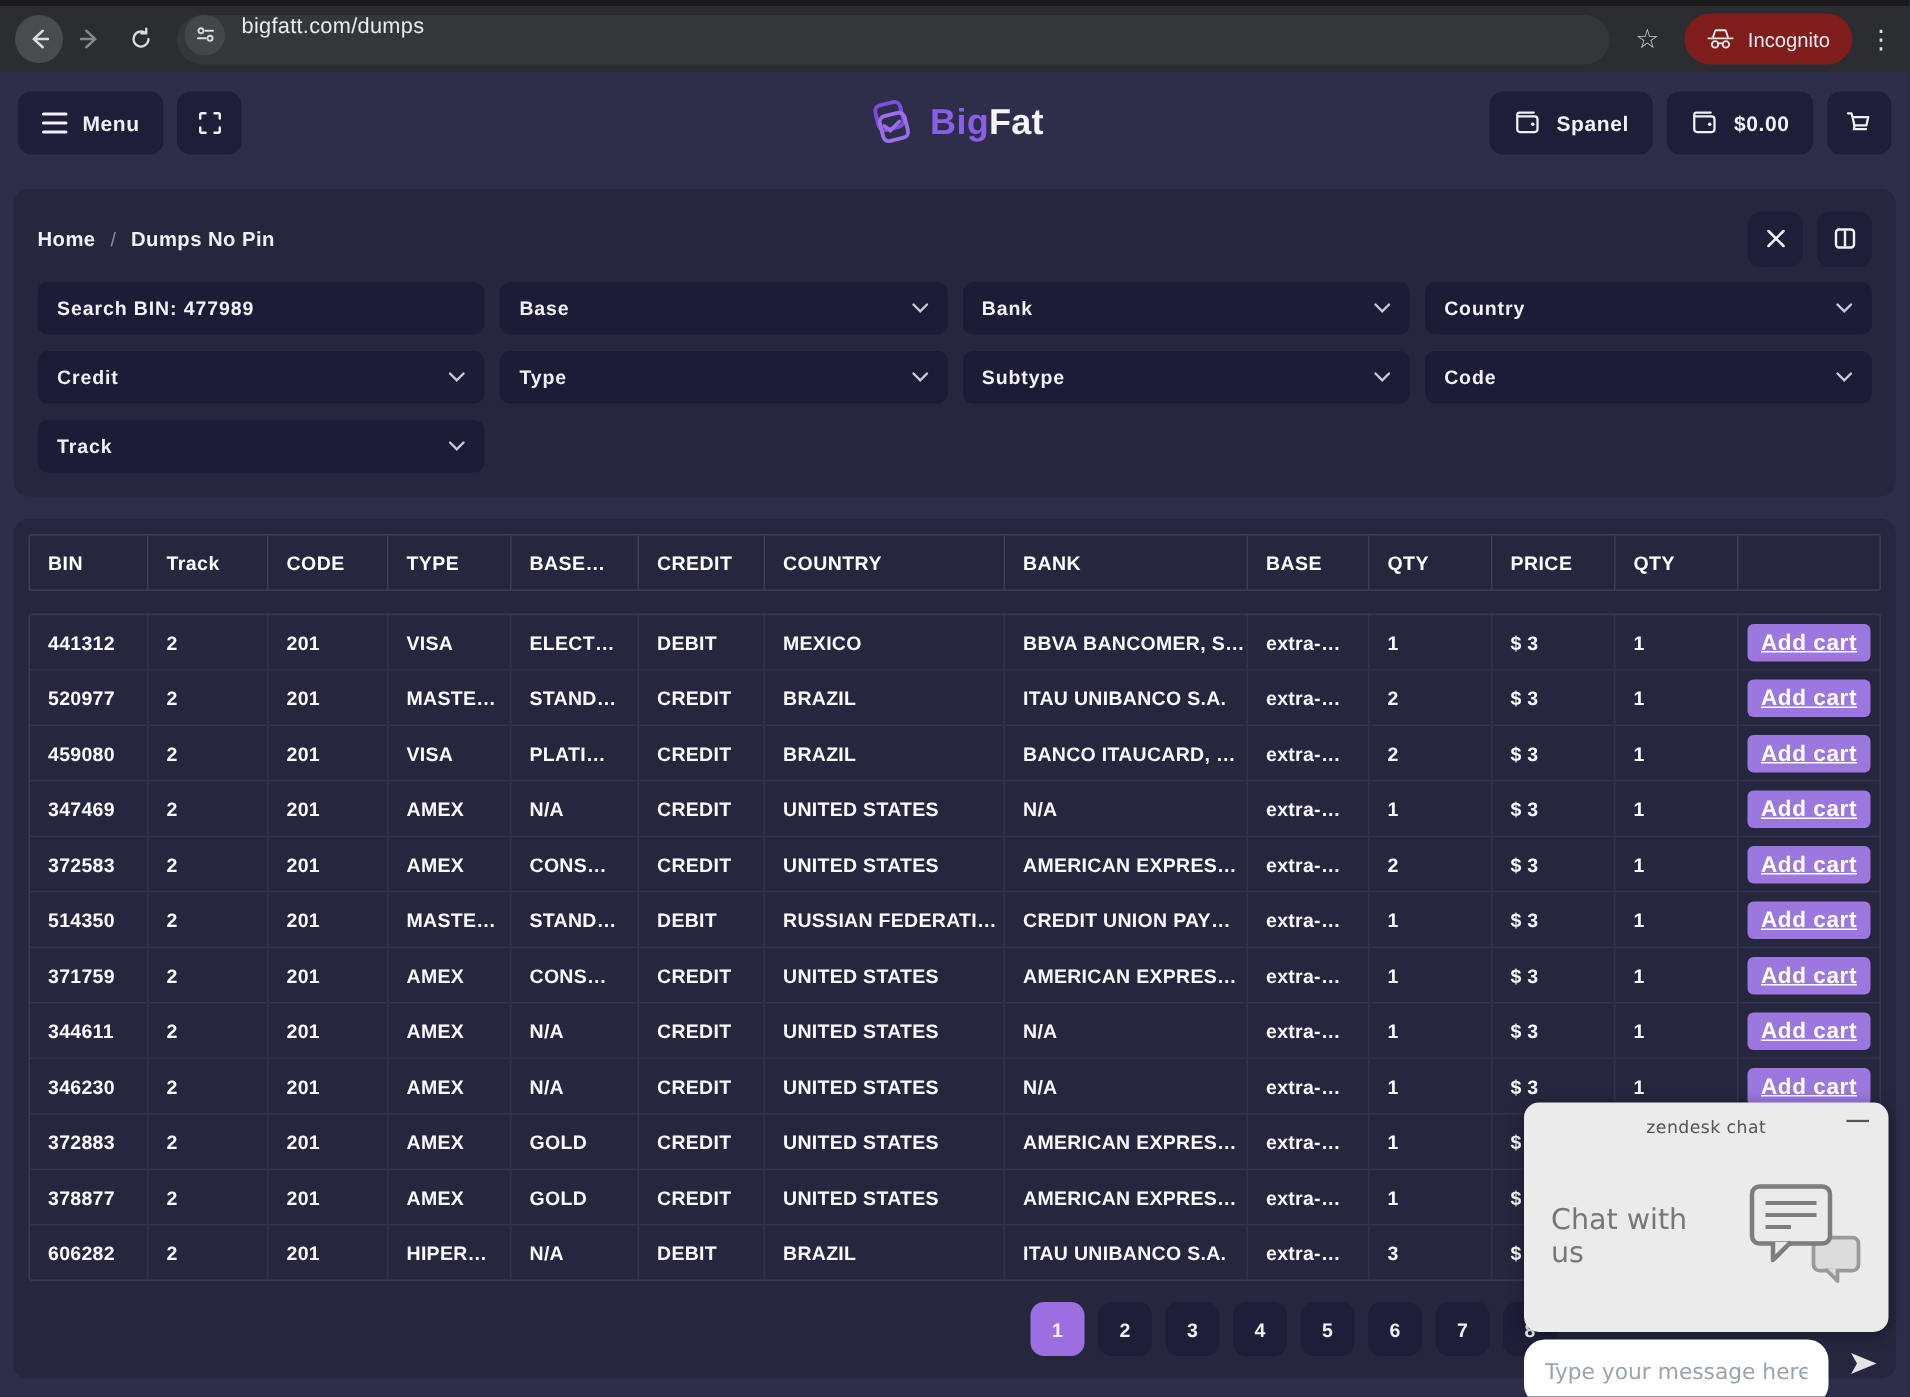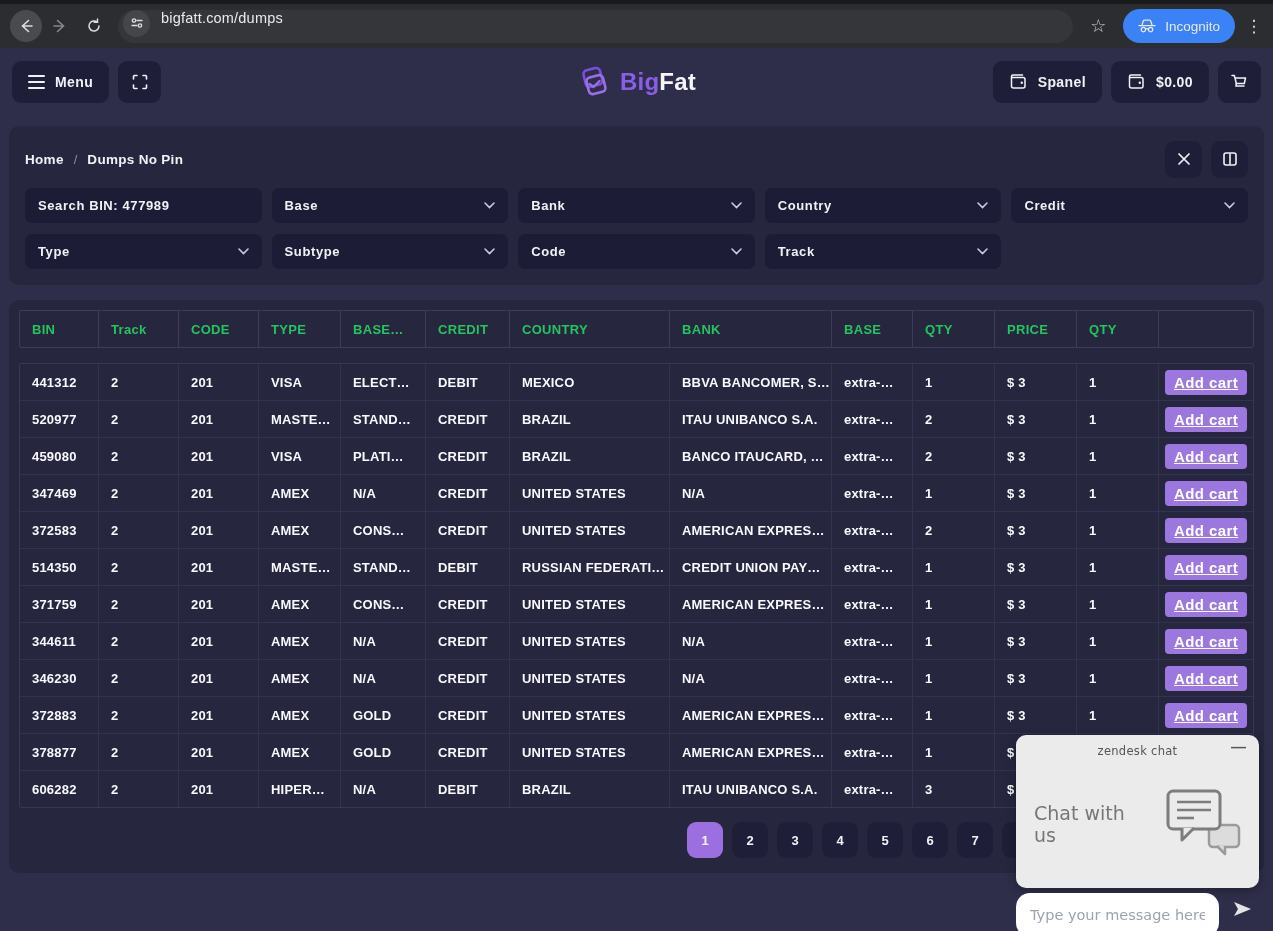--- a/index.html
+++ b/index.html
@@ -27,21 +27,21 @@
     flex:1; height:33px; border-radius:17px; background:#35363a;
     display:flex; align-items:flex-start; gap:11px; padding:0 5px 0 5px; margin:0 8px 0 6px;
   }
   .tune-circle {
     width:27px; height:27px; border-radius:50%; background:#44464a;
     display:flex; align-items:center; justify-content:center; flex:0 0 auto;
   }
   .url-text { color:#e8eaed; font-size:14.5px; letter-spacing:0.2px; }
   .star { color:#c9cbcf; font-size:18px; width:30px; text-align:center; }
   .incog-pill {
-    height:34px; border-radius:17px; background:#3b82f6; color:#e8eaed;
+    height:34px; border-radius:17px; background:#7f1d1d; color:#e8eaed;
     display:flex; align-items:center; gap:9px; padding:13px 15px; font-size:13.5px; margin:0 8px;
   }
   .dots { color:#dadce0; font-size:17px; width:18px; text-align:center; letter-spacing:0; }
 
   
   .site-header {
     height:67px; display:flex; align-items:center; padding:0 12px; position:relative;
     background:#2e2e4a;
   }
   .hbtn {
@@ -71,21 +71,21 @@
   .crumb-row { display:flex; align-items:center; height:40px; }
   .crumb { color:#f2f2f6; font-weight:bold; font-size:13.5px; letter-spacing:0.3px; }
   .crumb-sep { color:#8b8ba6; margin:0 10px; font-size:13px; }
   .crumb-actions { margin-left:auto; display:flex; gap:9px; }
   .sq-btn {
     width:37px; height:37px; background:#1e1e39; border-radius:9px;
     display:flex; align-items:center; justify-content:center; color:#f2f2f6;
     font-size:15px; cursor:pointer;
   }
   .filter-grid {
-    margin-top:9px; display:grid; grid-template-columns:repeat(5,1fr);
+    margin-top:9px; display:grid; grid-template-columns:repeat(4,1fr);
     gap:11px 10px;
   }
   .field {
     height:35px; background:#1c1c36; border-radius:7px; border:none;
     display:flex; align-items:center; padding:0 13px;
     color:#f2f2f6; font-weight:bold; font-size:13px; letter-spacing:0.6px;
     cursor:pointer;
   }
   .field .lbl { flex:1; white-space:nowrap; overflow:hidden; }
   input.field { width:100%; outline:none; font-family:"Liberation Sans",sans-serif; }
@@ -95,21 +95,21 @@
   
   .table-panel { padding:10px 10px 15px 10px; margin-top:15px; }
   .tgrid {
     display:grid;
     grid-template-columns:79px 80px 80px 82px 85px 84px 160px 162px 81px 82px 82px 82px auto;
   }
   .thead { border:1px solid #3c3c5c; border-radius:2px; }
   .thead .cell {
     height:36px; border-right:1px solid #3c3c5c;
     display:flex; align-items:center; padding:0 12px;
-    color:#22c55e; font-weight:bold; font-size:13px; letter-spacing:0.3px;
+    color:#ffffff; font-weight:bold; font-size:13px; letter-spacing:0.3px;
     white-space:nowrap; overflow:hidden;
   }
   .thead .cell:last-child { border-right:none; }
   .tbody { margin-top:15px; border:1px solid #383856; border-radius:2px; }
   .trow { display:grid; grid-template-columns:79px 80px 80px 82px 85px 84px 160px 162px 81px 82px 82px 82px auto;
           border-bottom:1px solid #333350; }
   .trow:last-child { border-bottom:none; }
   .trow .cell {
     height:36px; border-right:1px solid #333350;
     display:flex; align-items:center; padding:0 12px;

